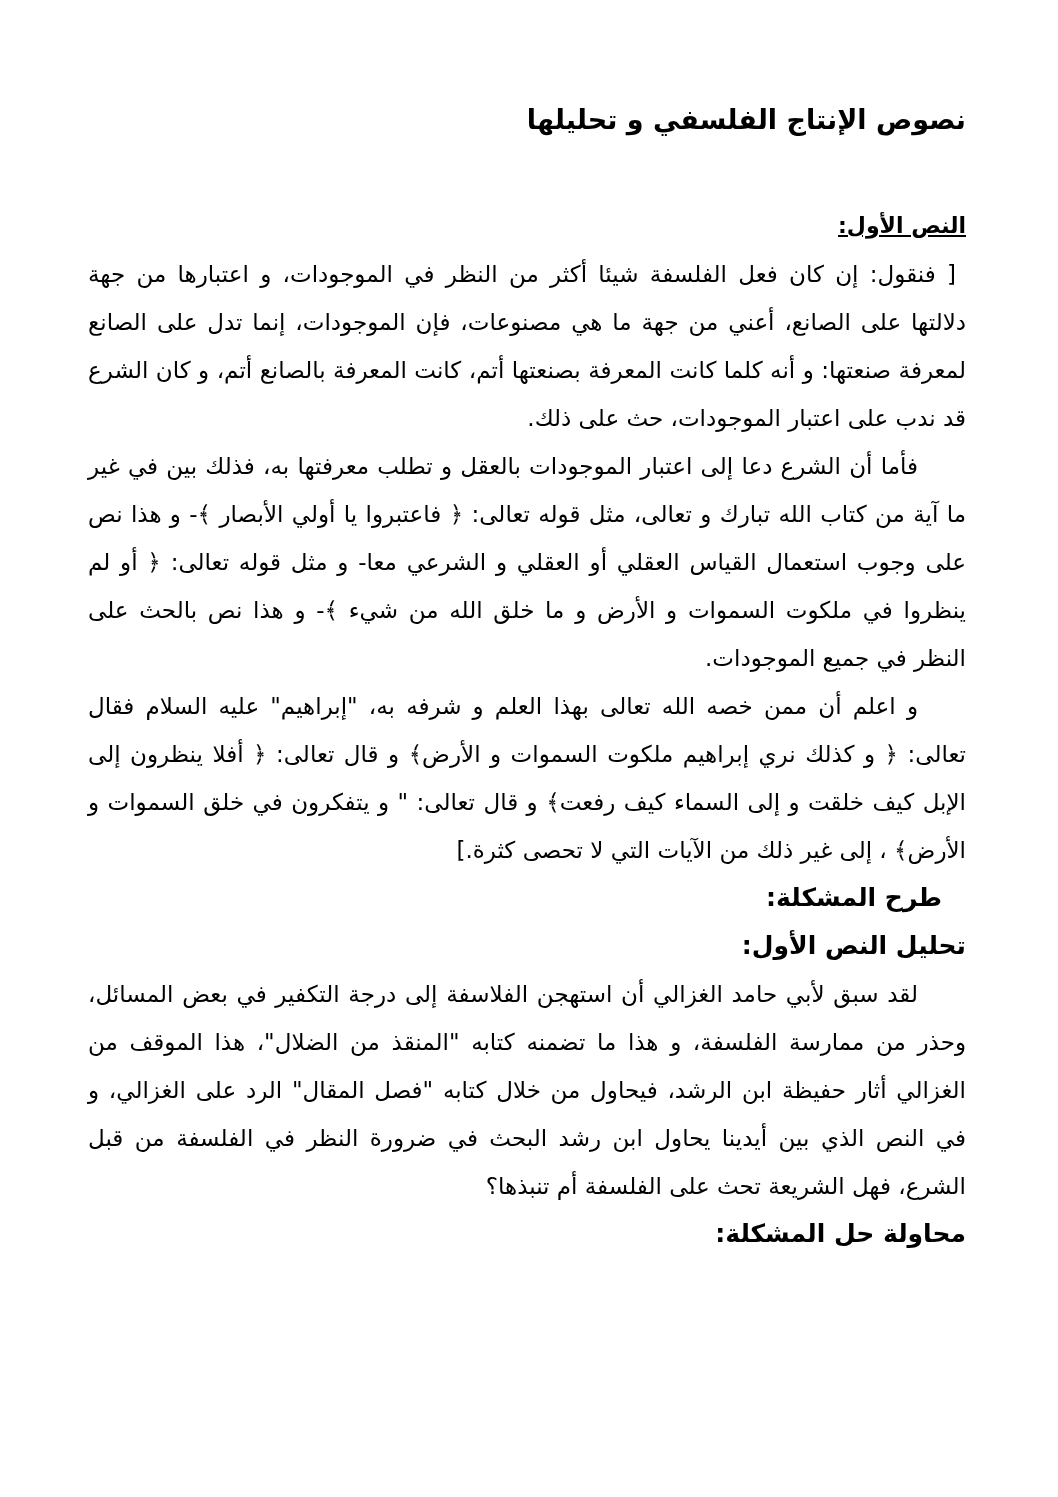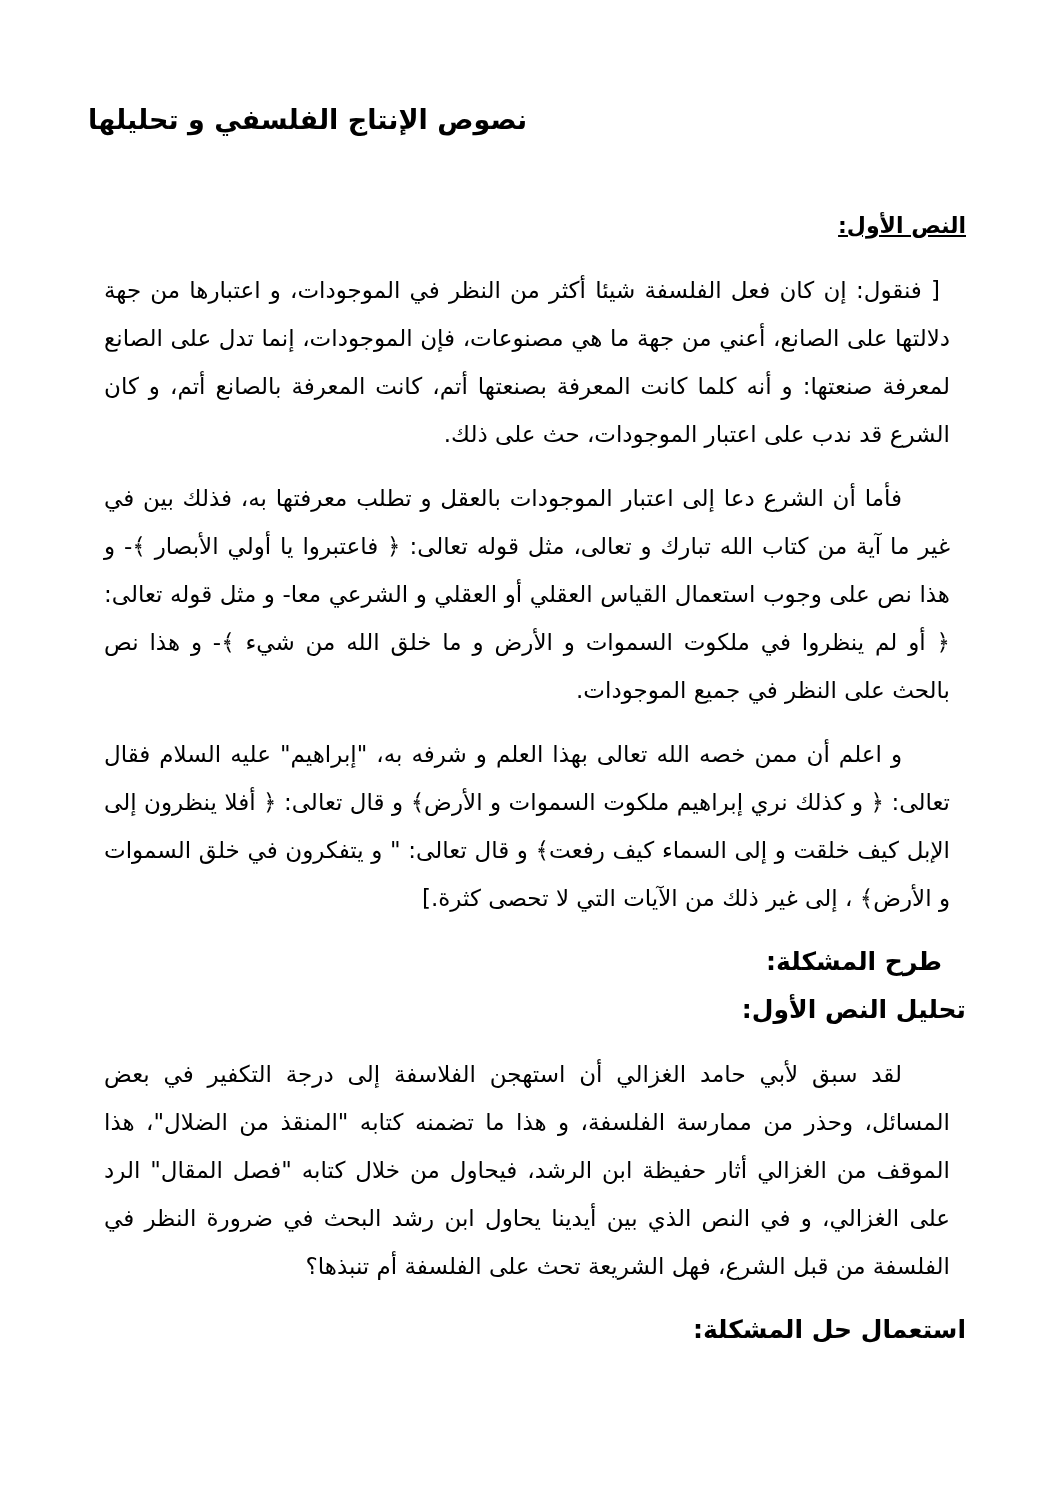--- a/index.html
+++ b/index.html
@@ -14,34 +14,34 @@
     box-sizing: border-box;
     background: #ffffff;
     color: #000000;
     direction: rtl;
     padding: 100px 92px 60px 88px;
     font-family: "DejaVu Sans", sans-serif;
     font-size: 23px;
   }
   .doc-title {
     margin: 0 0 62px 0;
-    text-align: left;
+    text-align: right;
     font-size: 27px;
     font-weight: bold;
     line-height: 40px;
   }
   .section-heading {
     margin: 0;
     font-size: 22px;
     font-weight: bold;
     line-height: 48px;
     text-decoration: underline;
   }
   .para {
-    margin: 16px;
+    margin: 0;
     line-height: 48px;
     text-align: justify;
   }
   .indent-sm { text-indent: 10px; }
   .indent-md { text-indent: 48px; }
   .subheading {
     margin: 0;
     font-size: 25px;
     font-weight: bold;
     line-height: 48px;
@@ -63,16 +63,16 @@
   <p class="para indent-md">فأما أن الشرع دعا إلى اعتبار الموجودات بالعقل و تطلب معرفتها به، فذلك بين في غير ما آية من كتاب الله تبارك و تعالى، مثل قوله تعالى: ﴿ فاعتبروا يا أولي الأبصار ﴾- و هذا نص على وجوب استعمال القياس العقلي أو العقلي و الشرعي معا- و مثل قوله تعالى: ﴿ أو لم ينظروا في ملكوت السموات و الأرض و ما خلق الله من شيء ﴾- و هذا نص بالحث على النظر في جميع الموجودات.</p>
 
   <p class="para indent-md">و اعلم أن ممن خصه الله تعالى بهذا العلم و شرفه به، "إبراهيم" عليه السلام فقال تعالى: ﴿ و كذلك نري إبراهيم ملكوت السموات و الأرض﴾ و قال تعالى: ﴿ أفلا ينظرون إلى الإبل كيف خلقت و إلى السماء كيف رفعت﴾ و قال تعالى: " و يتفكرون في خلق السموات و الأرض﴾ ، إلى غير ذلك من الآيات التي لا تحصى كثرة.]</p>
 
   <h3 class="subheading offset-sm">طرح المشكلة:</h3>
 
   <h3 class="subheading">تحليل النص الأول:</h3>
 
   <p class="para indent-md">لقد سبق لأبي حامد الغزالي أن استهجن الفلاسفة إلى درجة التكفير في بعض المسائل، وحذر من ممارسة الفلسفة، و هذا ما تضمنه كتابه "المنقذ من الضلال"، هذا الموقف من الغزالي أثار حفيظة ابن الرشد، فيحاول من خلال كتابه "فصل المقال" الرد على الغزالي، و في النص الذي بين أيدينا يحاول ابن رشد البحث في ضرورة النظر في الفلسفة من قبل الشرع، فهل الشريعة تحث على الفلسفة أم تنبذها؟</p>
 
-  <h3 class="subheading">استعمال حل المشكلة:</h3>
+  <h3 class="subheading">محاولة حل المشكلة:</h3>
 
 
 </div>
 
 </body></html>

